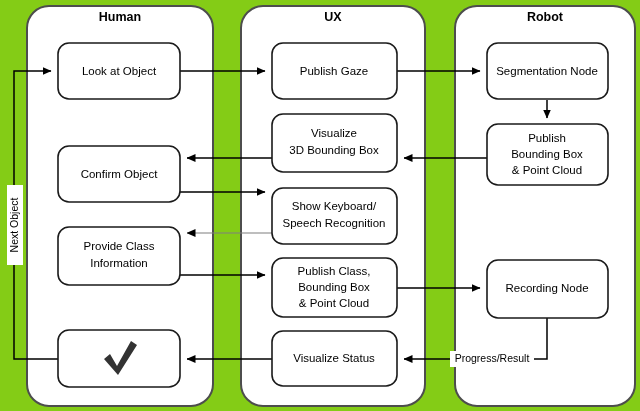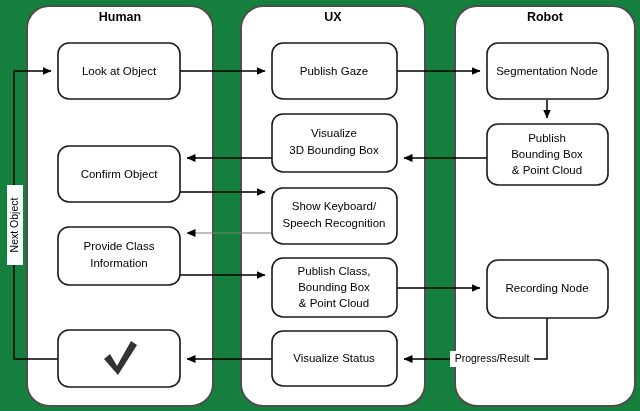--- a/index.html
+++ b/index.html
@@ -4,21 +4,21 @@
 <style>
   html, body {
     margin: 0;
     padding: 0;
     background: #ffffff;
   }
   #diagram-root {
     position: relative;
     width: 640px;
     height: 411px;
-    background: #15803d;
+    background: #84cc16;
     font-family: "Liberation Sans", sans-serif;
     overflow: hidden;
   }
   #diagram-svg {
     position: absolute;
     left: 0;
     top: 0;
     width: 640px;
     height: 411px;
   }

